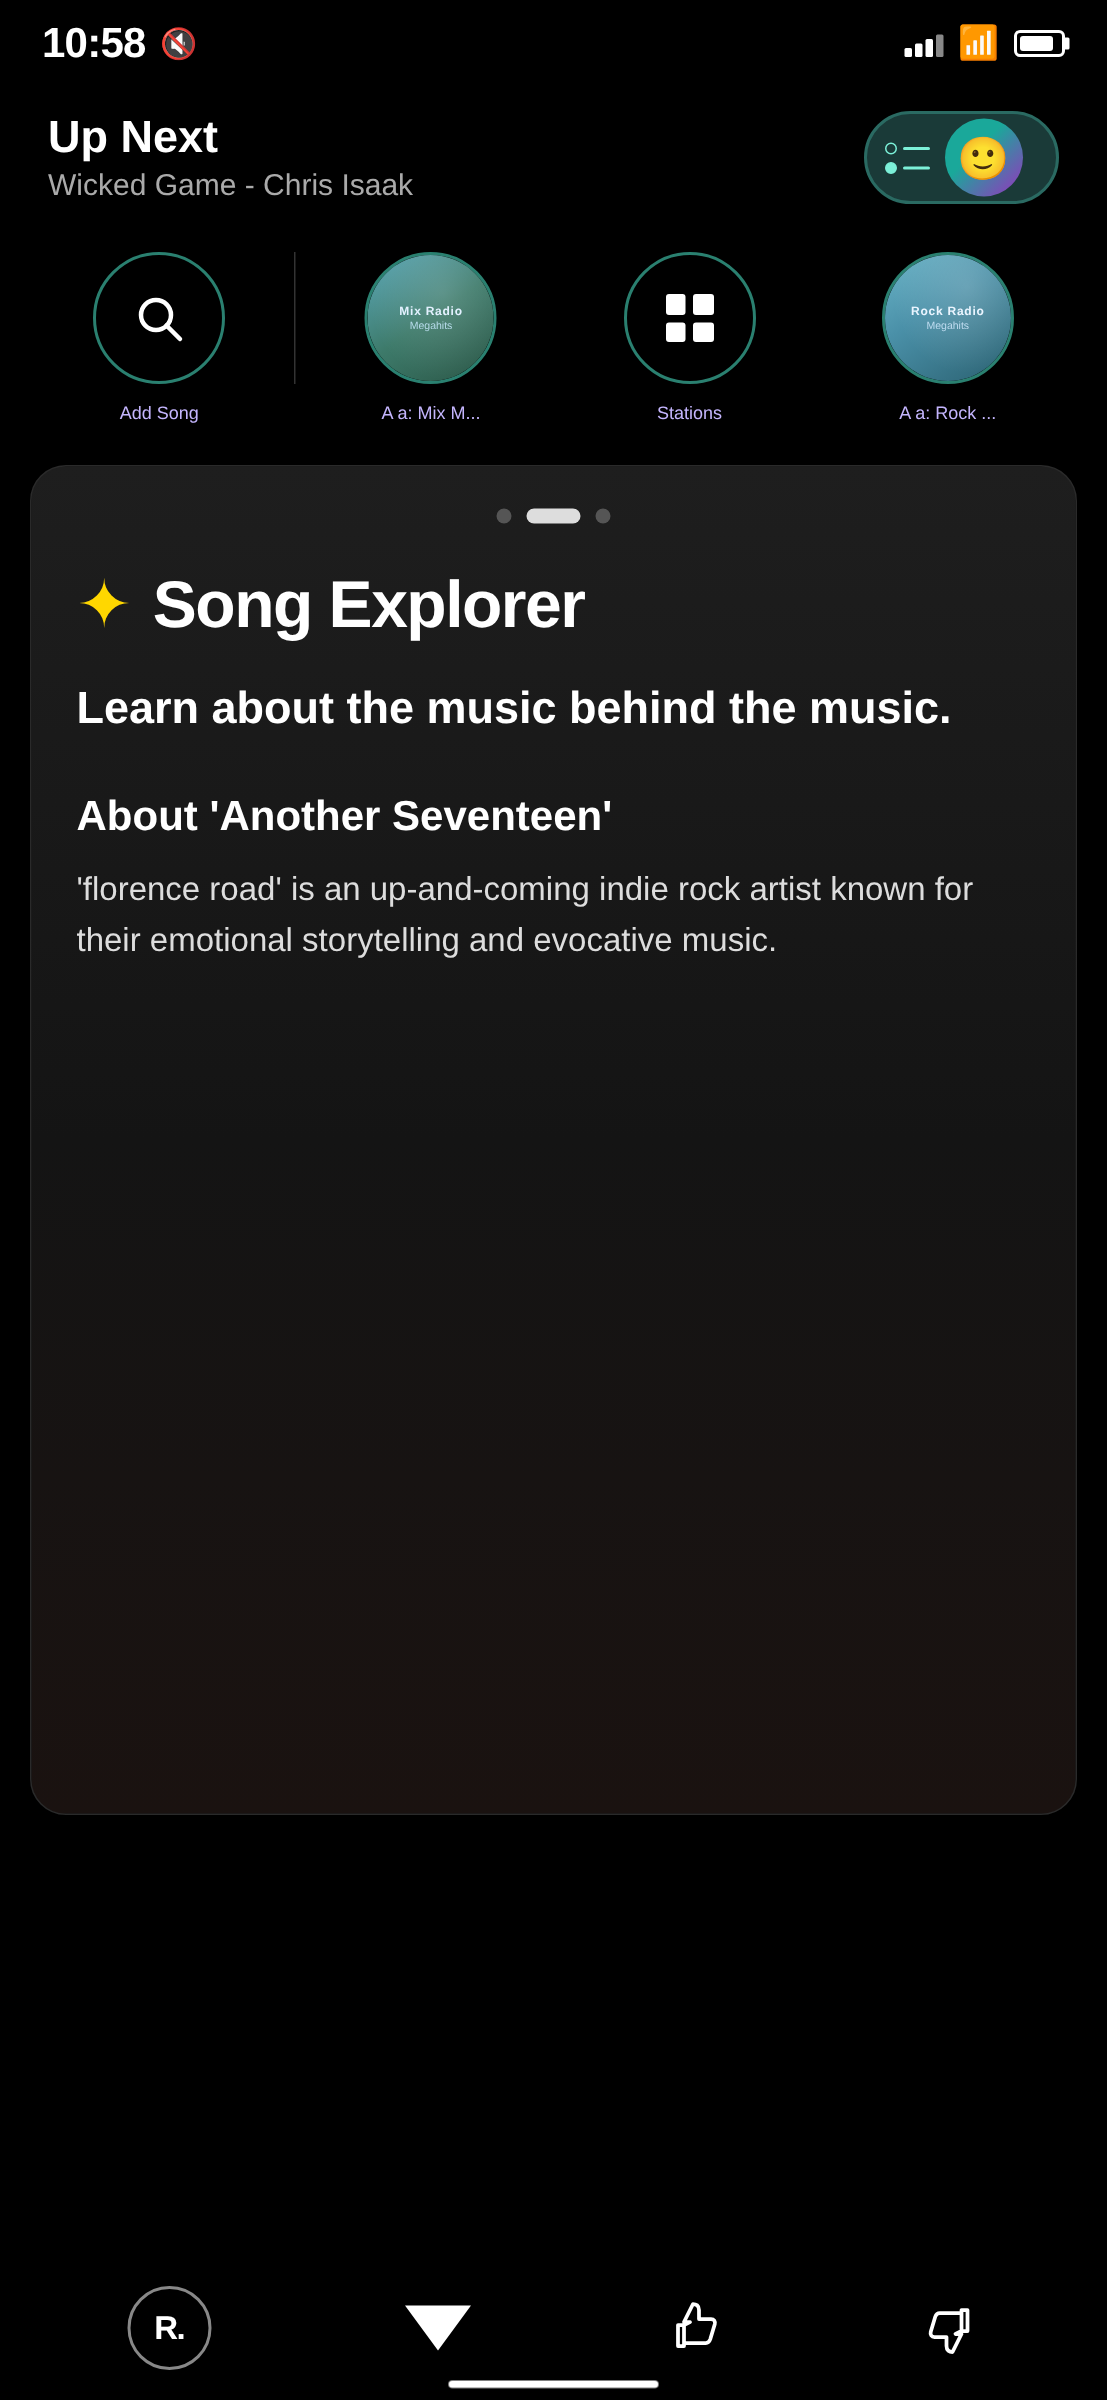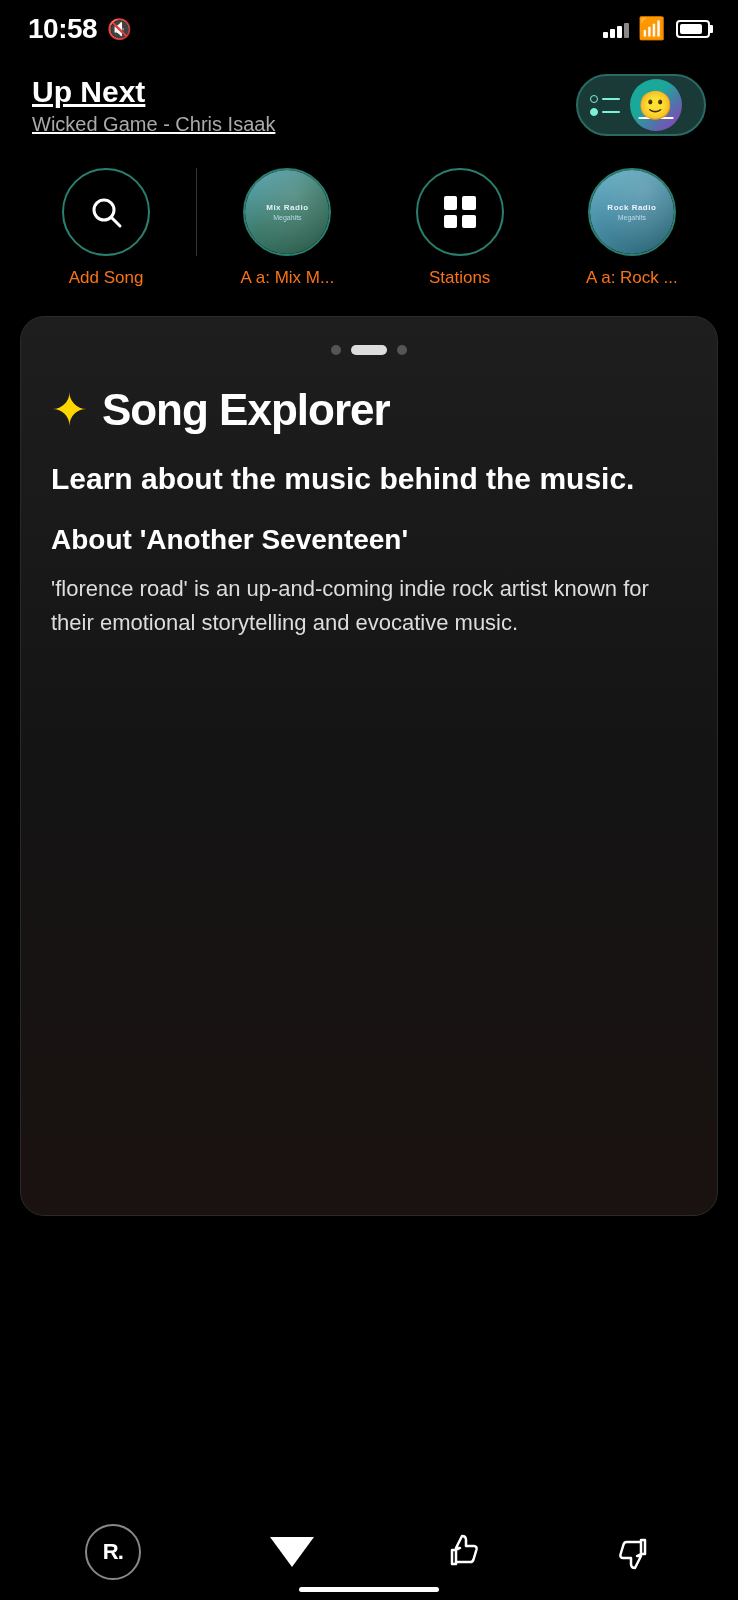--- a/index.html
+++ b/index.html
@@ -70,21 +70,20 @@
       border-radius: 2px;
       width: 85%;
     }
 
     
     .up-next-section {
       display: flex;
       justify-content: space-between;
       align-items: center;
       padding: 20px 32px 16px;
-      text-decoration: underline;
     }
     .up-next-text .label {
       font-size: 30px;
       font-weight: 700;
     }
     .up-next-text .song-name {
       font-size: 20px;
       color: #aaa;
       margin-top: 4px;
     }
@@ -162,22 +161,22 @@
       align-items: center;
       justify-content: center;
       background: transparent;
       overflow: hidden;
       position: relative;
     }
     .action-circle-search {
       border: 2px solid #2a8070;
     }
     .action-label {
-      font-size: 17px;
-      color: #f97316;
+      font-size: 12px;
+      color: #c4b5fd;
       text-align: center;
       line-height: 1.2;
     }
     .divider-vertical {
       width: 1px;
       height: 88px;
       background: #333;
       margin: 0 4px;
       align-self: flex-start;
     }
@@ -255,21 +254,21 @@
       font-size: 44px;
       font-weight: 800;
       color: #fff;
       letter-spacing: -1px;
     }
     .card-subtitle {
       font-size: 30px;
       font-weight: 700;
       color: #fff;
       line-height: 1.3;
-      margin-bottom: 26px;
+      margin-bottom: 36px;
     }
     .card-section-heading {
       font-size: 28px;
       font-weight: 800;
       color: #fff;
       margin-bottom: 16px;
     }
     .card-body-text {
       font-size: 22px;
       color: #ddd;

